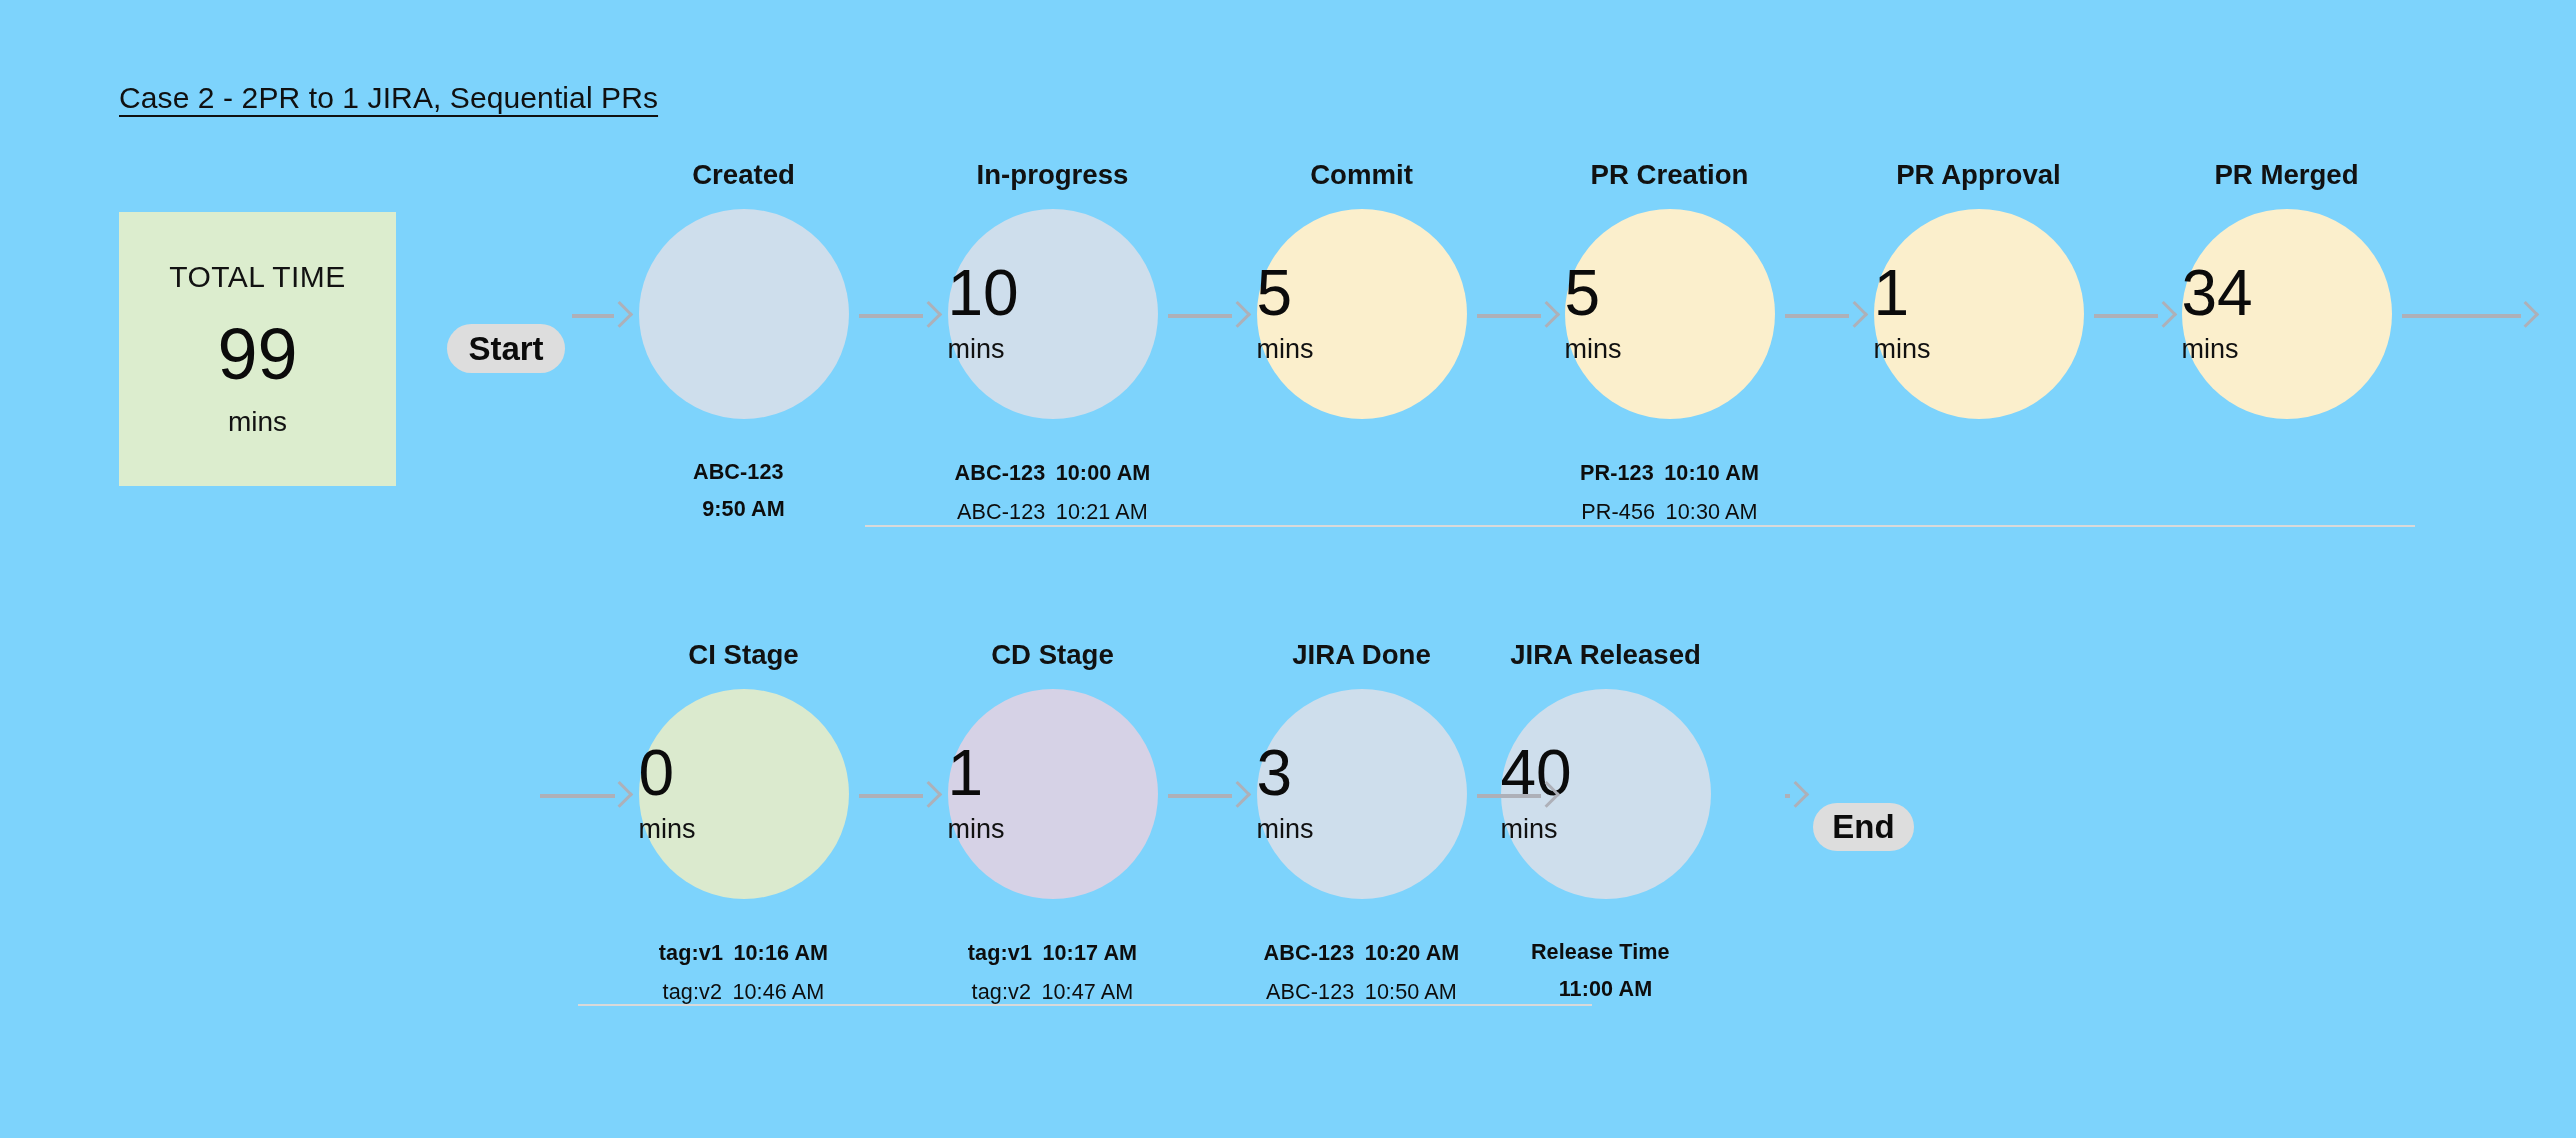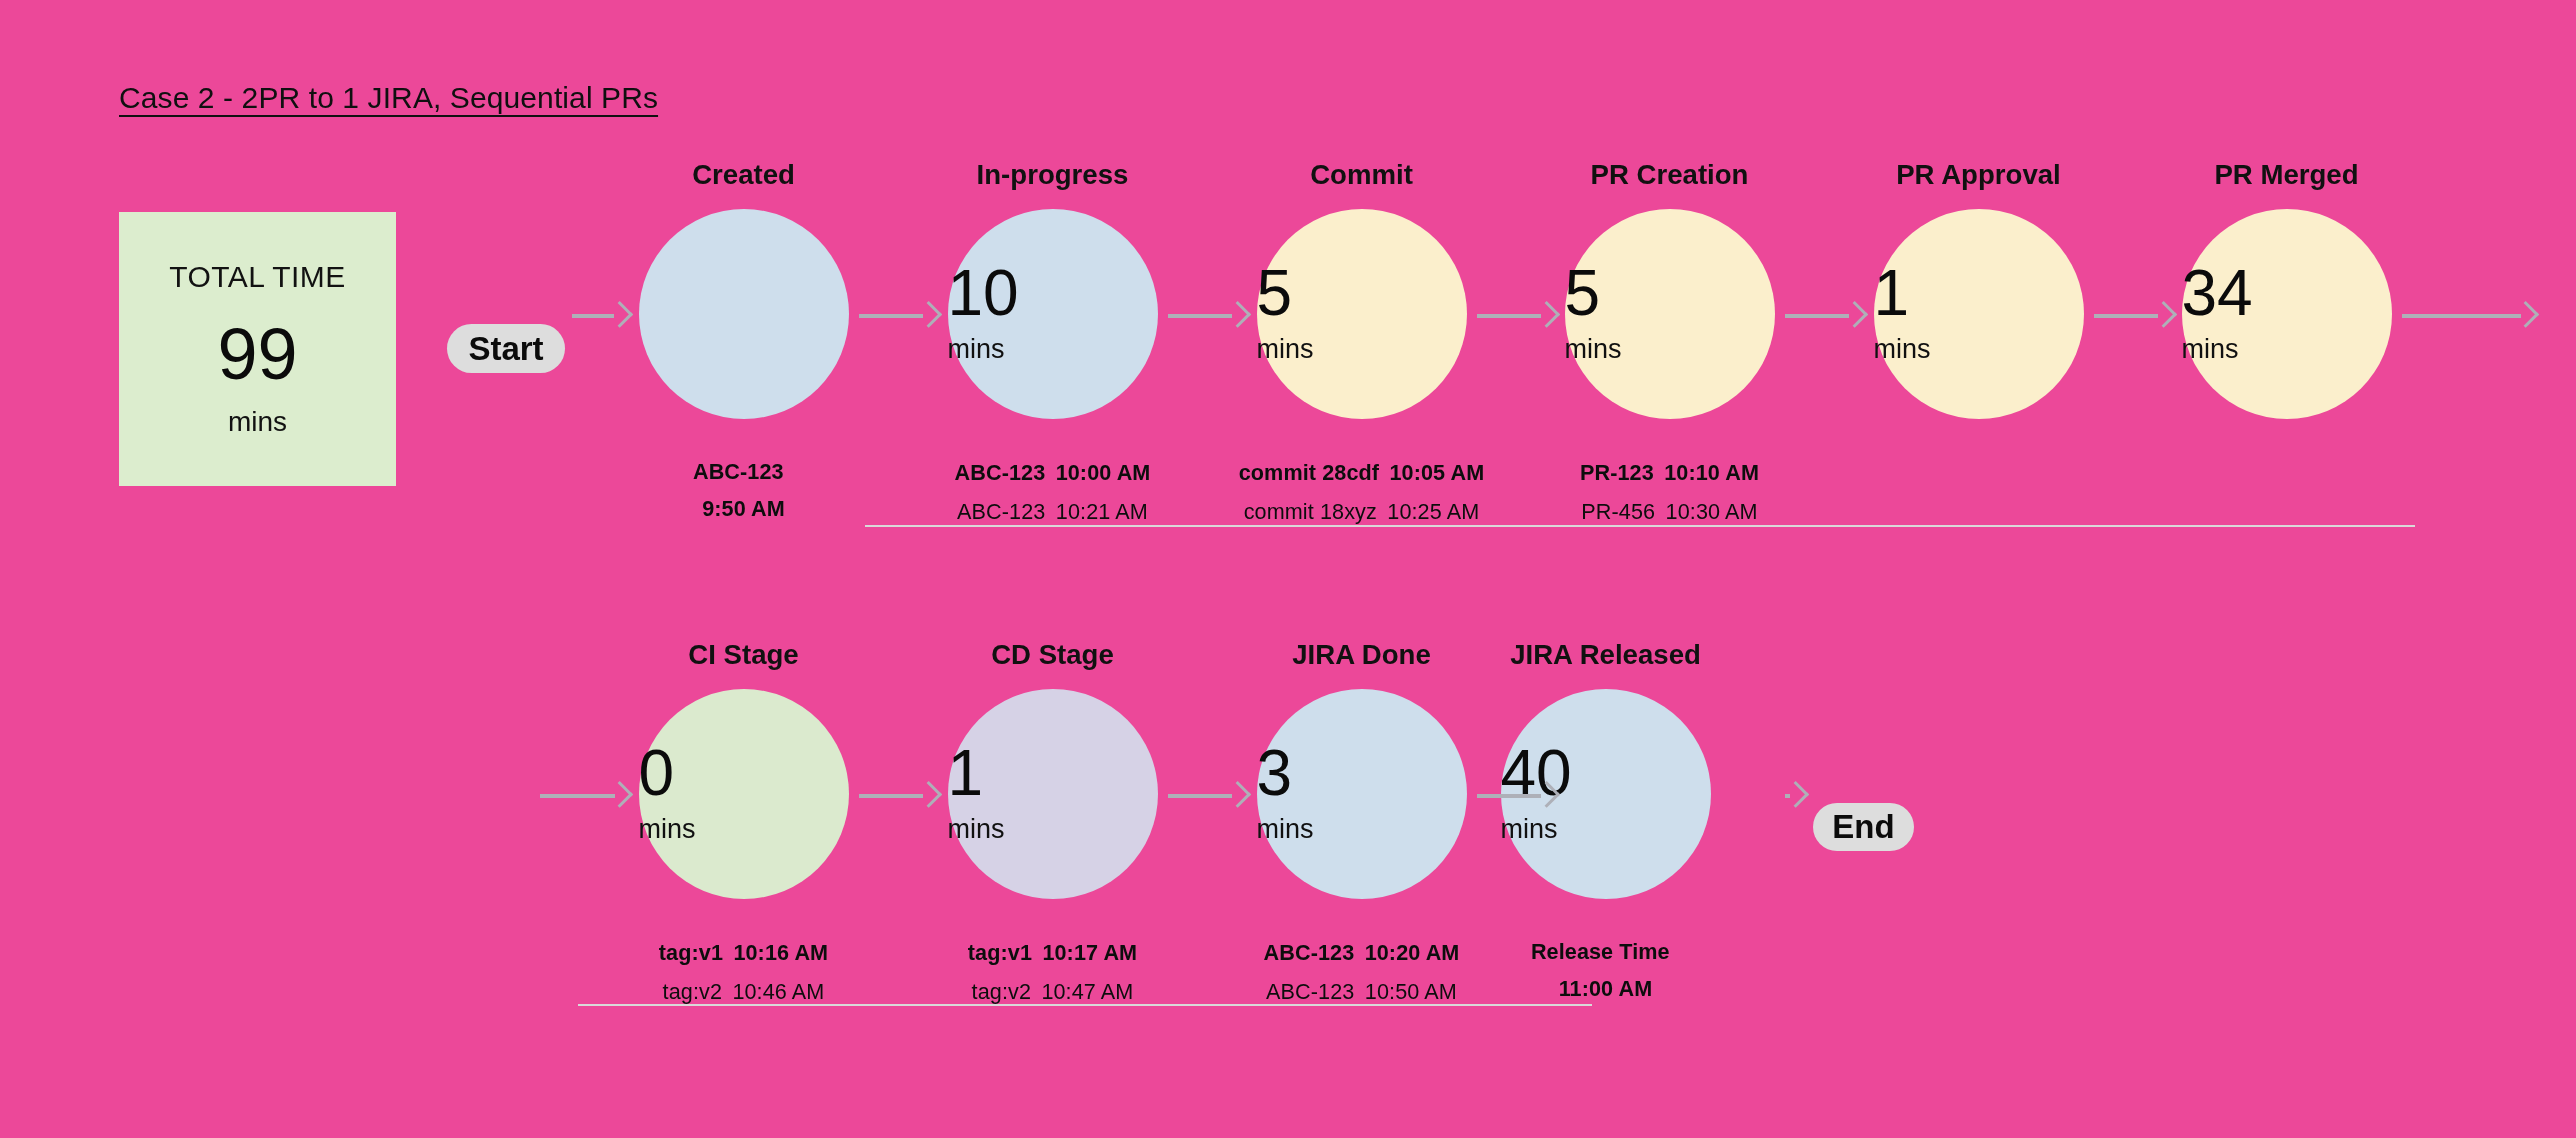--- a/index.html
+++ b/index.html
@@ -9,21 +9,21 @@
     background: #ffffff;
     font-family: "Liberation Sans", sans-serif;
     color: #111111;
     overflow: hidden;
   }
 
   #page {
     position: relative;
     width: 2576px;
     height: 1139px;
-    background: #ec4899;
+    background: #7dd3fc;
   }
 
   
   #diagram-title {
     position: absolute;
     left: 119px;
     top: 81px;
     font-size: 30px;
     font-weight: 400;
     letter-spacing: 0.1px;
@@ -223,24 +223,20 @@
           <div class="entry bold"><span class="ref">ABC-123</span><span class="time">10:00 AM</span></div>
           <div class="entry normal"><span class="ref">ABC-123</span><span class="time">10:21 AM</span></div>
         </div>
       </div>
       <div class="node-col" style="left: 1205px;">
         <div class="node-title">Commit</div>
         <div class="node-circle c-yellow">
           <div class="node-value">5</div>
           <div class="node-unit">mins</div>
         </div>
-        <div class="node-entries">
-          <div class="entry bold"><span class="ref">commit 28cdf</span><span class="time">10:05 AM</span></div>
-          <div class="entry normal"><span class="ref">commit 18xyz</span><span class="time">10:25 AM</span></div>
-        </div>
       </div>
       <div class="node-col" style="left: 1513px;">
         <div class="node-title">PR Creation</div>
         <div class="node-circle c-yellow">
           <div class="node-value">5</div>
           <div class="node-unit">mins</div>
         </div>
         <div class="node-entries">
           <div class="entry bold"><span class="ref">PR-123</span><span class="time">10:10 AM</span></div>
           <div class="entry normal"><span class="ref">PR-456</span><span class="time">10:30 AM</span></div>

